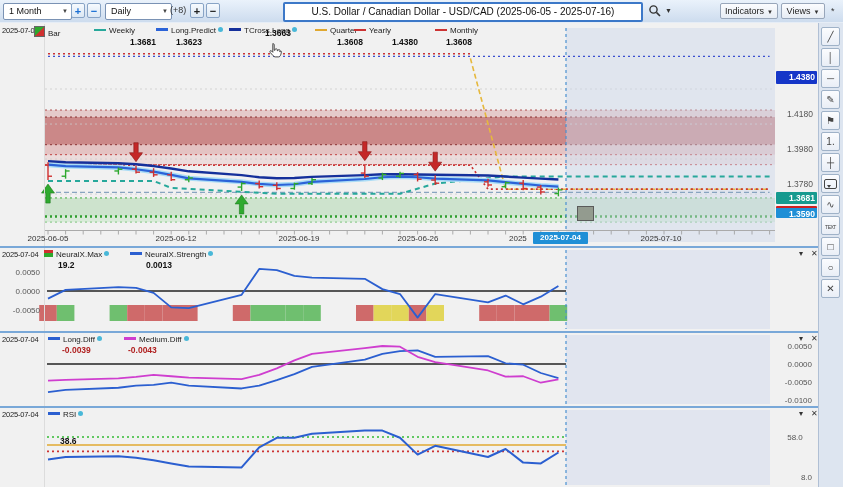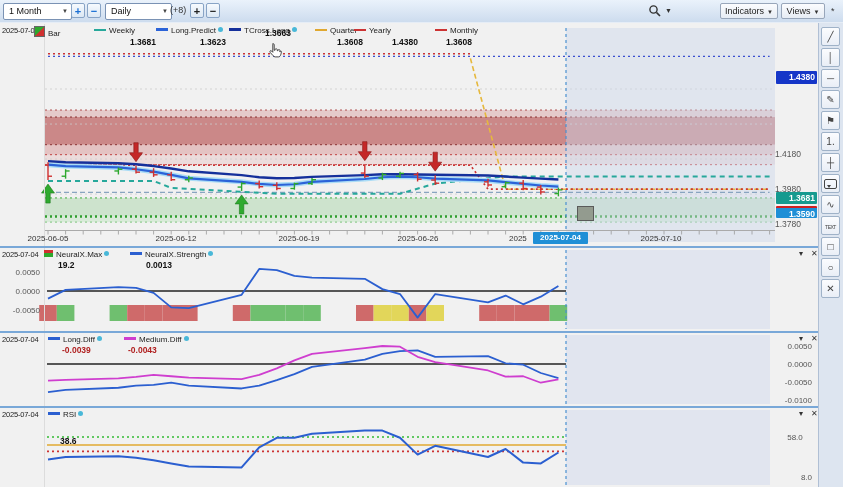--- a/index.html
+++ b/index.html
@@ -42,21 +42,21 @@
           background:linear-gradient(#d03030 50%,#2ea82e 50%);}
   .leg-val{position:absolute;font-size:8.5px;font-weight:bold;color:#111;white-space:nowrap;}
   .leg-val.neg{color:#b02020;}
   .ohlc{position:absolute;left:46px;top:37px;}
   .ohlc .row{height:11px;line-height:11px;white-space:nowrap;}
   .ohlc .k{display:inline-block;width:26px;color:#666;font-size:8px;}
   .ohlc .v{font-size:8.5px;font-weight:bold;color:#000;}
   .pctrl{position:absolute;top:2px;font-size:8px;color:#333;cursor:pointer;line-height:8px;}
   
   .gutter{position:absolute;left:775px;top:0;width:43px;height:222px;background:#f1f1f1;}
-  .ptick{position:absolute;left:0;width:38px;text-align:left;font-size:8.5px;color:#555;margin-top:40px;}
+  .ptick{position:absolute;left:0;width:38px;text-align:right;font-size:8.5px;color:#555;}
   .pbadge{position:absolute;left:1px;width:41px;text-align:right;font-size:8.5px;font-weight:bold;color:#fff;
           padding-right:2px;box-sizing:border-box;border-radius:1px;}
   
   .dateaxis{position:absolute;left:0;top:206px;width:775px;height:16px;}
   .dlabel{position:absolute;top:4px;font-size:8px;color:#333;transform:translateX(-50%);white-space:nowrap;}
   .dlabel.partial{transform:none;}
   .dbadge{position:absolute;left:533px;top:2px;width:55px;height:12px;background:#1f8fd6;border-radius:1px;
           color:#fff;font-size:8px;font-weight:bold;text-align:center;line-height:12px;}
   .axlab{position:absolute;font-size:8px;color:#555;}
   .axlab.r{left:778px;width:34px;text-align:right;}
@@ -83,20 +83,21 @@
     </div>
     <button class="tbtn blue" style="left:71px;">+</button>
     <button class="tbtn blue" style="left:87px;">−</button>
     <div class="select" style="left:105px;width:60px;">
       <span>Daily</span>
       <span class="caret">▼</span>
     </div>
     <span class="offset" style="left:170px;">(+8)</span>
     <button class="tbtn dark" style="left:190px;">+</button>
     <button class="tbtn dark" style="left:206px;">−</button>
+    <div class="titlebox">U.S. Dollar / Canadian Dollar - USD/CAD (2025-06-05 - 2025-07-16)</div>
     <svg class="search-ic" width="14" height="14" viewBox="0 0 14 14">
       <circle cx="5.5" cy="5.5" r="3.6" fill="none" stroke="#333" stroke-width="1.4"></circle>
       <line x1="8.4" y1="8.4" x2="12" y2="12" stroke="#333" stroke-width="1.6"></line>
     </svg>
     <span class="title-caret">▼</span>
     <button class="menu-btn" style="left:720px;width:58px;">
       <span>Indicators</span><span class="caret">▼</span>
     </button>
     <button class="menu-btn" style="left:781px;width:44px;">
       <span>Views</span><span class="caret">▼</span>
@@ -270,21 +271,21 @@
       <span class="sw dash" style="border-color:#e0a830;"></span><span>Quarter</span>
     </div>
     <div class="leg-item" style="left:354px;">
       <span class="sw dash" style="border-color:#cc3333;"></span><span>Yearly</span>
     </div>
     <div class="leg-item" style="left:435px;">
       <span class="sw dash" style="border-color:#cc3333;"></span><span>Monthly</span>
     </div>
 
     <div class="leg-val" style="left:130px;top:13px;">1.3681</div>
-    <div class="leg-val" style="left:200px;top:13px;">1.3623</div>
+    <div class="leg-val" style="left:176px;top:13px;">1.3623</div>
     <div class="leg-val" style="left:265px;top:4px;">1.3663</div>
     <div class="leg-val" style="left:337px;top:13px;">1.3608</div>
     <div class="leg-val" style="left:392px;top:13px;">1.4380</div>
     <div class="leg-val" style="left:446px;top:13px;">1.3608</div>
 
 
     <div class="handle"></div>
 
     <div class="dateaxis">
       <div class="dlabel" style="left:48px;">2025-06-05</div>

